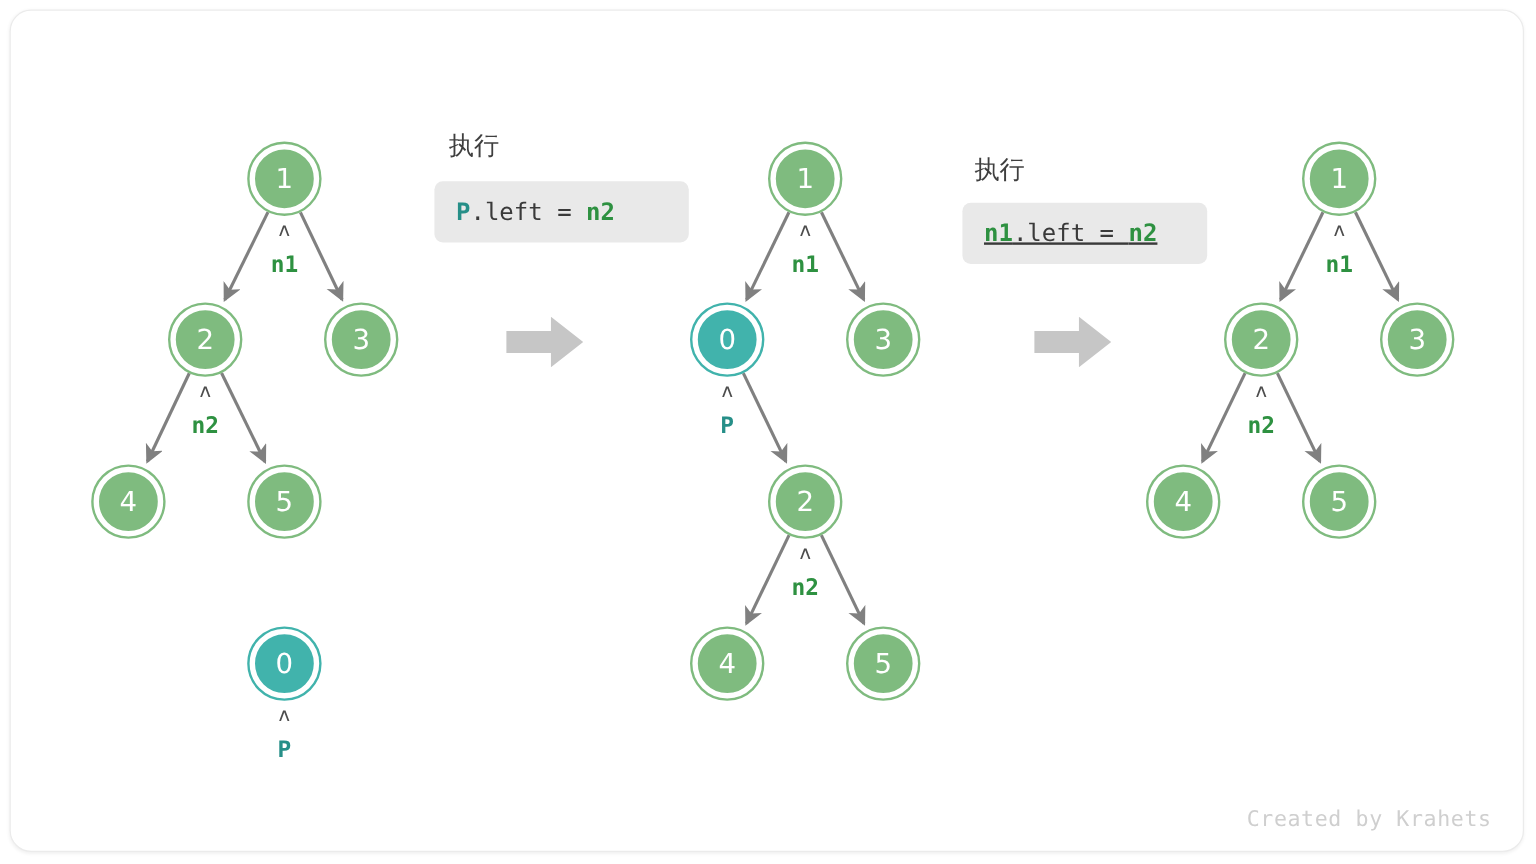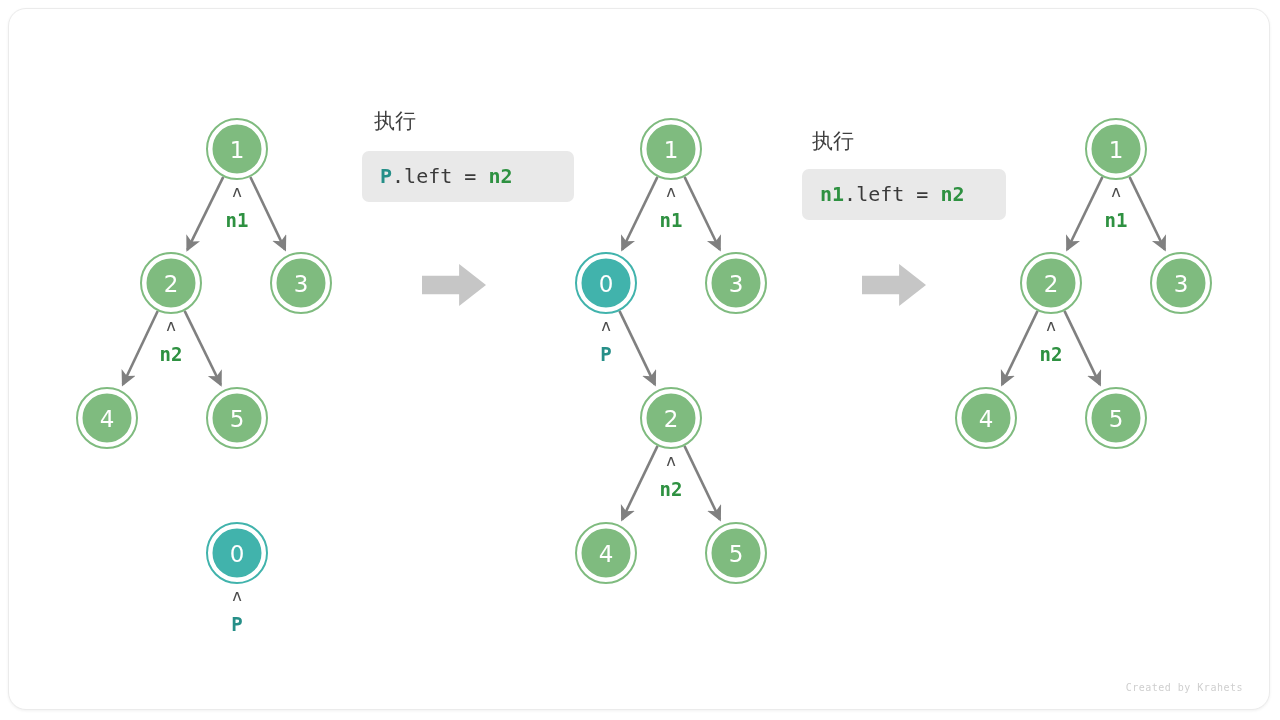--- a/index.html
+++ b/index.html
@@ -59,21 +59,21 @@
   }
   .code-box .v-green { color: #2e9141; font-weight: bold; }
   .code-box .v-teal  { color: #268f88; font-weight: bold; }
   .code-box .op      { color: #3a3a3a; }
   .code-line { display: block; }
   .credit {
     position: absolute;
     right: 28px;
     bottom: 18px;
     font-family: "DejaVu Sans Mono", monospace;
-    font-size: 10px;
+    font-size: 18px;
     color: #cfcfcf;
     letter-spacing: 0.5px;
     white-space: nowrap;
   }
   text.node-val {
     font-family: "DejaVu Sans", sans-serif;
     font-size: 23px;
     fill: #ffffff;
     text-anchor: middle;
     dominant-baseline: central;
@@ -226,17 +226,17 @@
           <path d="M853,266.76 L890.12,266.76 L890.12,255 L917,276 L890.12,297 L890.12,285.24 L853,285.24 Z" fill="#c6c6c6"></path>
         </g>
     </svg>
 
     <div class="exec-label" id="exec-mid" style="left: 365px; top: 98px;">执行</div>
 
     <div class="code-box" id="code-mid" style="left: 353px; top: 142px; width: 212px;"><span class="code-line"><span class="v-teal">P</span><span class="op">.left = </span><span class="v-green">n2</span></span></div>
 
     <div class="exec-label" id="exec-after" style="left: 803px; top: 118px;">执行</div>
 
-    <div class="code-box" id="code-after" style="left: 793px; top: 160px; width: 204px;"><span class="code-line"><span class="v-green">n1</span><span class="op">.left = </span><span class="v-green">n2</span></span></div>
+    <div class="code-box" id="code-after" style="left: 793px; top: 160px; width: 204px; text-decoration: underline;"><span class="code-line"><span class="v-green">n1</span><span class="op">.left = </span><span class="v-green">n2</span></span></div>
 
     <div class="credit">Created by Krahets</div>
   </div>
 </div>
 
 </body></html>

